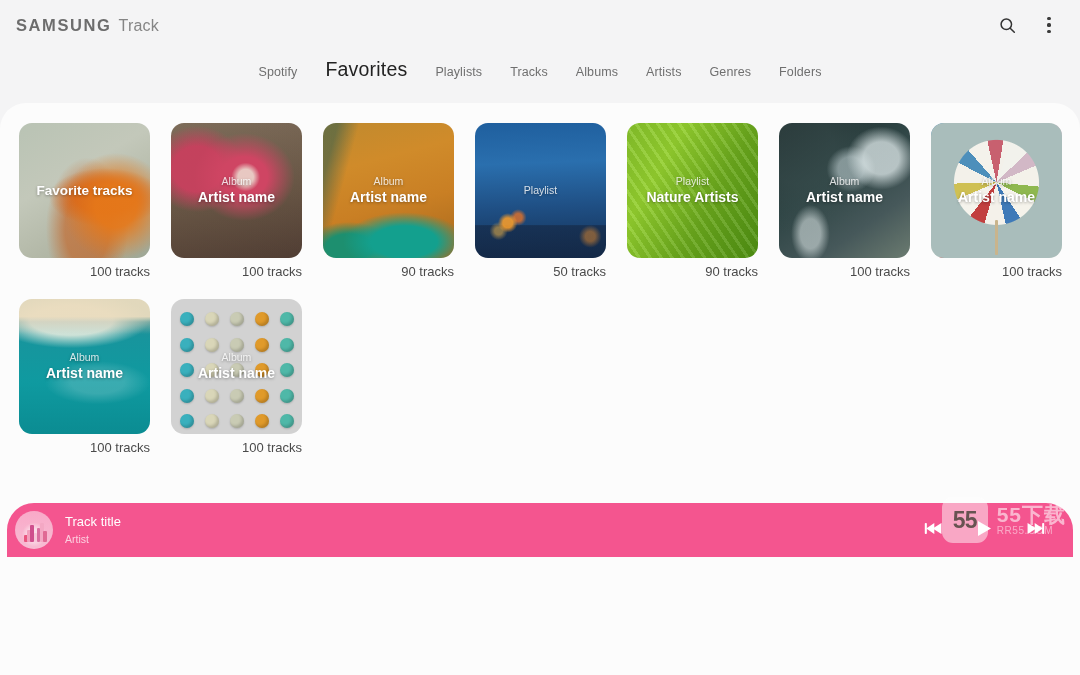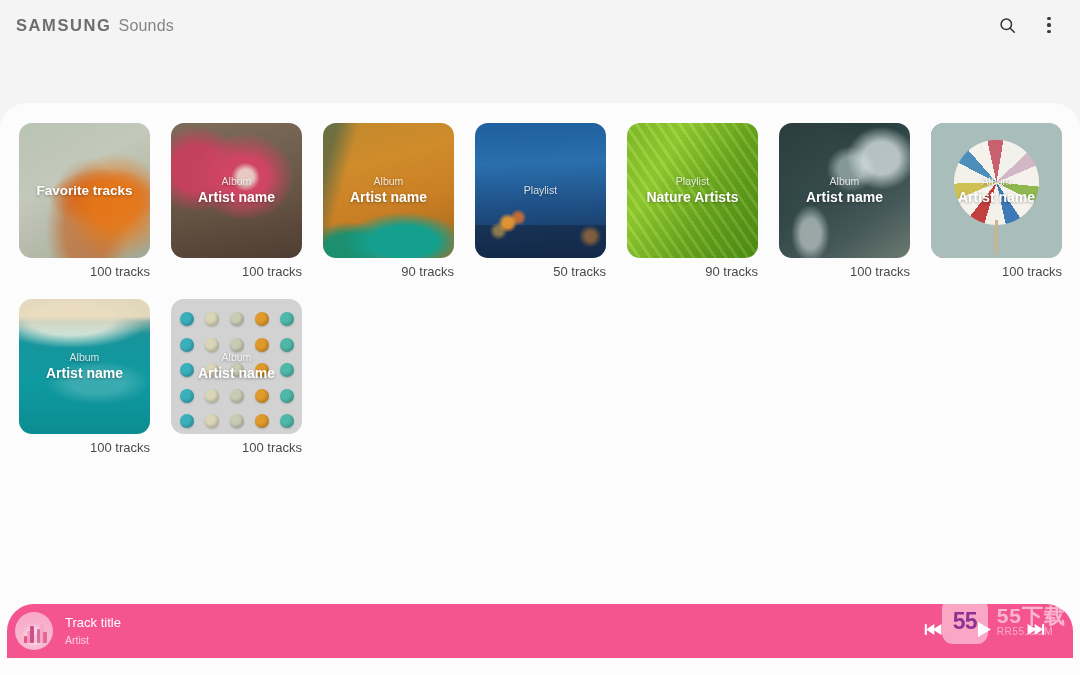--- a/index.html
+++ b/index.html
@@ -4,21 +4,21 @@
 <style>
   * { box-sizing: border-box; margin: 0; padding: 0; }
   html, body {
     width: 1080px; height: 675px;
     overflow: hidden;
     font-family: "Liberation Sans", sans-serif;
     background: #f4f4f5;
   }
   #app {
     position: relative;
-    width: 1080px; height: 658px;
+    width: 1080px; height: 557px;
     background: #f4f4f5;
   }
 
   
   .topbar {
     position: absolute; top: 0; left: 0; width: 1080px; height: 50px;
     display: flex; align-items: center;
   }
   .brand {
     display: flex; align-items: baseline; gap: 7px;
@@ -195,55 +195,65 @@
   
   .watermark {
     position: absolute; right: 14px; bottom: 14px;
     display: flex; align-items: center; gap: 9px;
     pointer-events: none; opacity: .62;
   }
   .wm-logo {
     width: 46px; height: 46px; border-radius: 11px;
     background: rgba(255,255,255,.78);
     display: flex; align-items: center; justify-content: center;
-    font-size: 23px; font-weight: bold; color: #4c1d95; letter-spacing: -1px;
+    font-size: 23px; font-weight: bold; color: #14532d; letter-spacing: -1px;
   }
   .wm-text { display: flex; flex-direction: column; line-height: 1.05; }
   .wm-cn { font-size: 21px; font-weight: bold; color: rgba(255,255,255,.92); letter-spacing: 1px; }
   .wm-url { font-size: 10px; color: rgba(255,255,255,.80); letter-spacing: .6px; }
 </style>
 </head>
 <body>
 
 <div id="app">
 
   <div class="topbar">
     <div class="brand">
       <span class="brand-samsung">SAMSUNG</span>
-      <span class="brand-app">Sounds</span>
+      <span class="brand-app">Track</span>
     </div>
     <div class="topbar-actions">
       <div class="icon-btn">
         <span>
           <svg width="19" height="19" viewBox="0 0 24 24" fill="none" stroke="#333" stroke-width="1.9">
             <circle cx="10.5" cy="10.5" r="6.6"></circle>
             <line x1="15.4" y1="15.4" x2="20.6" y2="20.6" stroke-linecap="round"></line>
           </svg>
         </span>
       </div>
       <div class="icon-btn">
         <span class="dots">
           <i></i>
             <i></i>
             <i></i>
         </span>
       </div>
     </div>
   </div>
 
+  <div class="tabs">
+    <div class="tab">Spotify</div>
+    <div class="tab active">Favorites</div>
+    <div class="tab">Playlists</div>
+    <div class="tab">Tracks</div>
+    <div class="tab">Albums</div>
+    <div class="tab">Artists</div>
+    <div class="tab">Genres</div>
+    <div class="tab">Folders</div>
+  </div>
 
   <div class="sheet">
     <div class="grid">
 
       <div class="card">
         <div class="art tx1">
           <div class="overlay">
             <div class="title solo">Favorite tracks</div>
           </div>
         </div>

